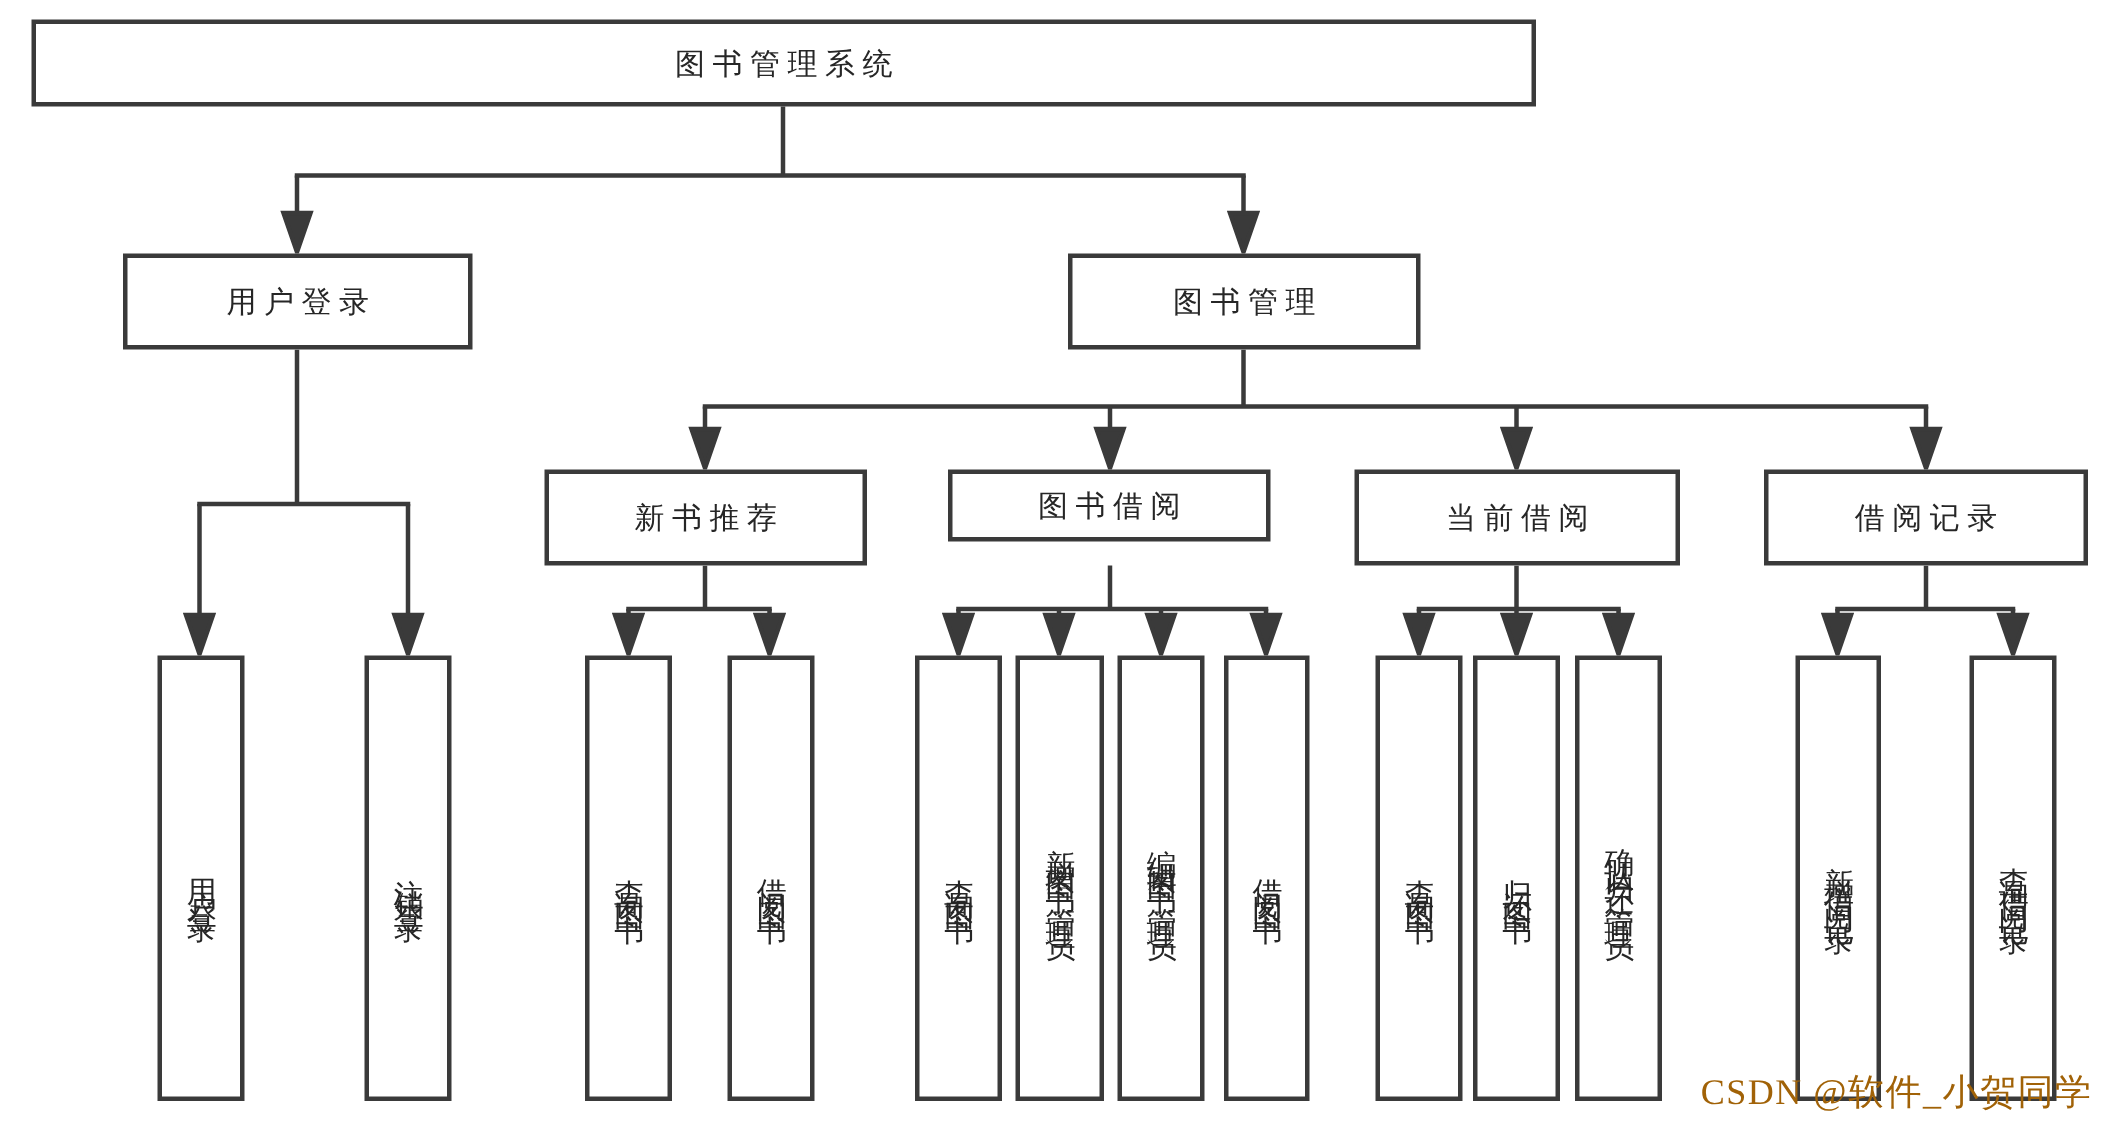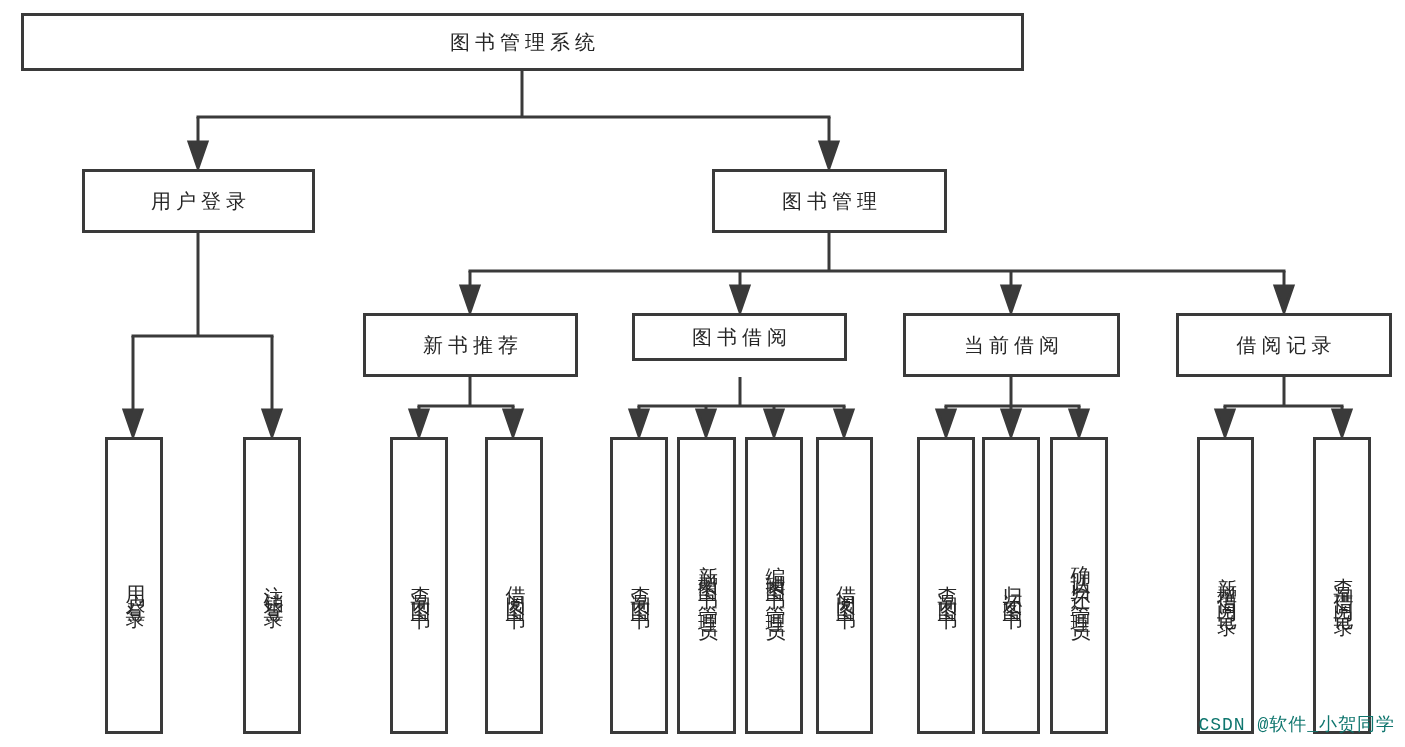--- a/index.html
+++ b/index.html
@@ -1,20 +1,20 @@
 <!DOCTYPE html>
 <html><head>
 <meta charset="utf-8">
 <style>
   html,body{margin:0;padding:0;background:#ffffff;}
   .stage{
     position:relative;
     width:1405px;height:747px;
     background:#ffffff;
-    font-family:Liberation Mono, monospace;
+    font-family:Liberation Serif, serif;
     overflow:hidden;
   }
   .connectors{position:absolute;left:0;top:0;width:1405px;height:747px;}
   .box{
     position:absolute;
     box-sizing:border-box;
     border:3px solid #3a3a3a;
     background:#ffffff;
     display:flex;
     align-items:center;
@@ -31,22 +31,22 @@
     writing-mode:vertical-rl;
     font-size:20px;
     letter-spacing:8px;
     line-height:1;
     white-space:nowrap;
   }
   .watermark{
     position:absolute;
     right:10px;
     top:712px;
-    font-size:18px;
-    color:#0f766e;
+    font-size:24px;
+    color:#a16207;
     letter-spacing:1px;
     z-index:6;
     white-space:nowrap;
   }
   .box{z-index:2;}
 </style>
 </head>
 <body>
 
 <div class="stage">

